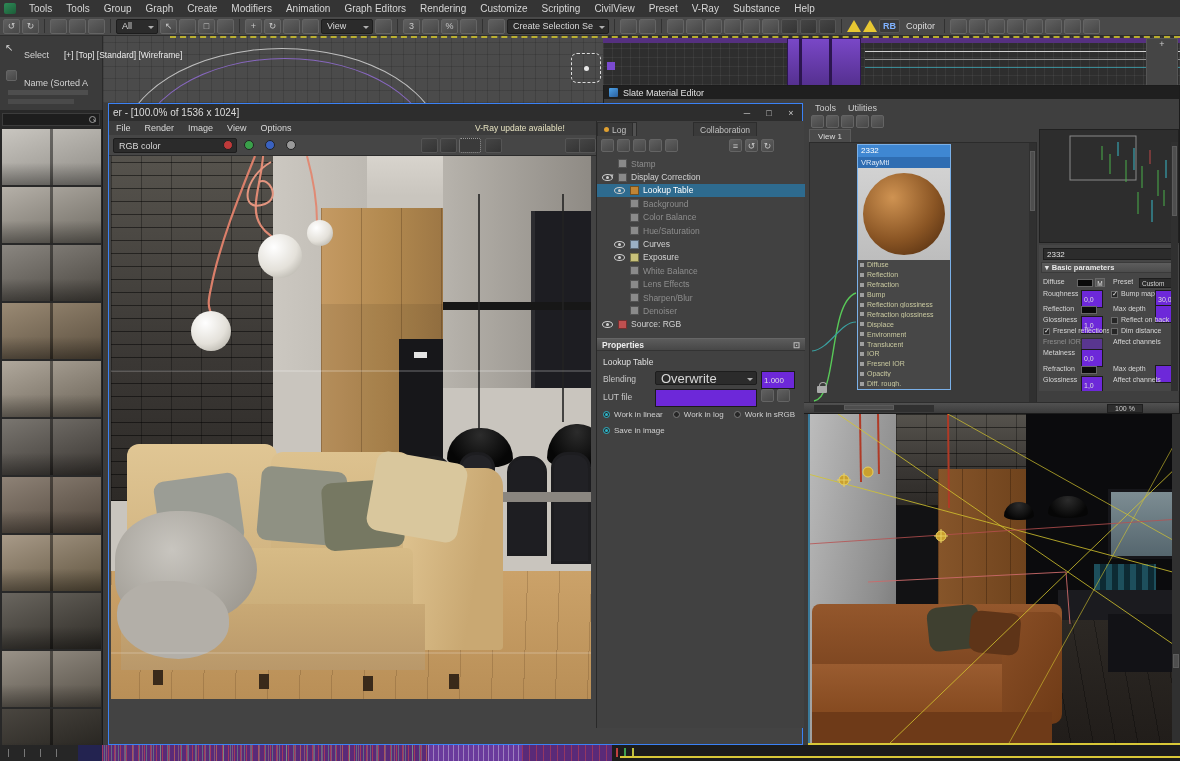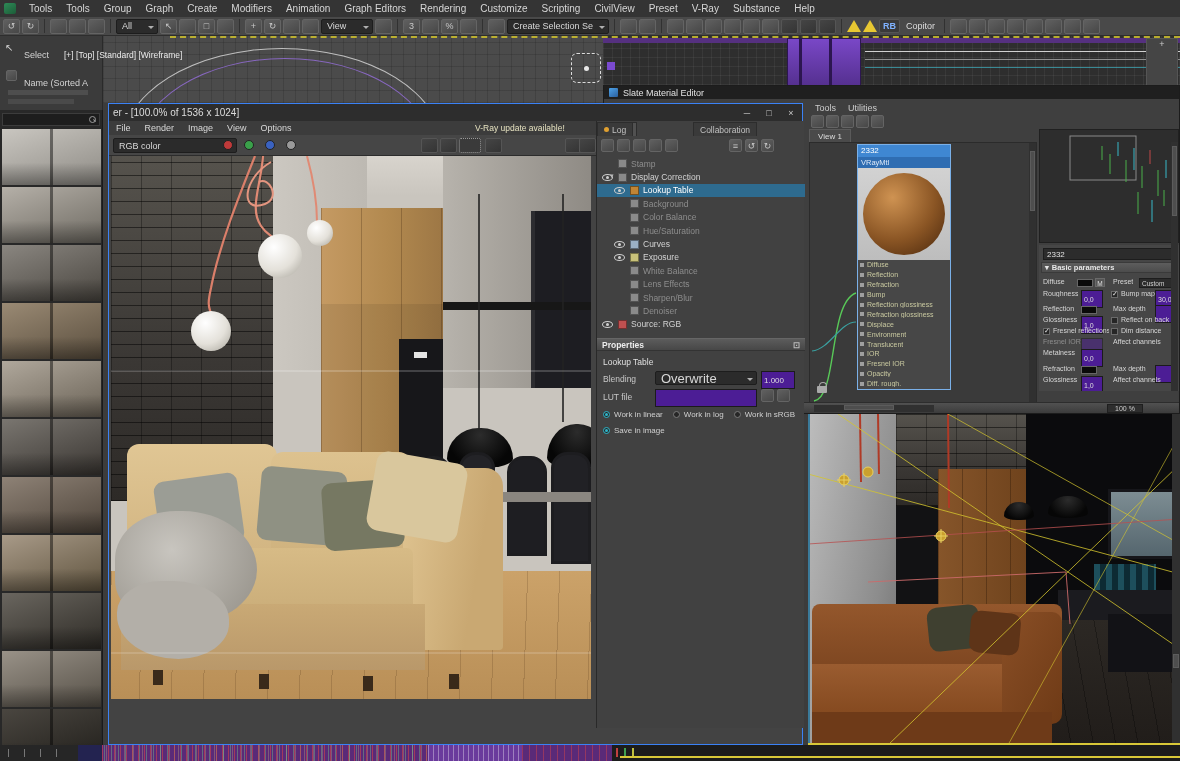--- a/index.html
+++ b/index.html
@@ -54,21 +54,21 @@
 #node{position:absolute;left:48px;top:2px;width:92px;height:244px;box-shadow:0 0 0 1px #7ab0e8;background:#474747}
 #nodeHead{height:12px;background:var(--accent-blue);color:#fff;font-size:8px;line-height:12px;padding-left:3px}
 #nodeSub{height:11px;background:#2f6db2;color:#dce8f8;font-size:7.5px;line-height:11px;padding-left:3px}
 #nodePrev{height:92px;background:linear-gradient(180deg,#d2d2d2,#bdbdbd);position:relative}
 #nodePrev .ball{position:absolute;inset:5px;border-radius:50%;background:radial-gradient(circle at 36% 30%,#cf9352,#8a5524 55%,#4e2a0e 95%)}
 .sock{height:9.9px;display:flex;align-items:center;gap:3px;padding-left:2px}
 .sock .sq{width:4px;height:4px;background:#9f9f9f;flex:0 0 auto}
 .sock span.lbl{font-size:7px;color:#c9c9a0;white-space:nowrap;overflow:hidden}
 #navg{position:absolute;left:435px;top:43px;width:140px;height:114px;background:#2d2d2d;border:1px solid #202020}
 #smeParams{position:absolute;left:435px;top:159px;width:140px;height:146px;background:#464646;overflow:hidden}
-.pfield{background:#4c1d95;border:1px solid #1b1b1b;color:#ddd;font-size:7px;height:10px;display:inline-flex;align-items:center;padding:8px 2px}
+.pfield{background:#6d28d9;border:1px solid #1b1b1b;color:#ddd;font-size:7px;height:10px;display:inline-flex;align-items:center;padding:8px 2px}
 .prow{position:absolute;left:0;width:140px;height:11px}
 .plbl{position:absolute;font-size:7px;color:#d6d6d6;white-space:nowrap;overflow:hidden}
 .plbl.dim{color:#8f8f8f}
 .swatch{position:absolute;width:16px;height:8px;background:#0a0a0a;border:1px solid #666}
 .mbtn{position:absolute;width:10px;height:9px;background:#565656;border:1px solid #6a6a6a;color:#ddd;font-size:6.5px;text-align:center;line-height:9px}
 .cb{position:absolute;width:7px;height:7px;background:#262626;border:1px solid #6a6a6a}
 .cb.on::before{content:"✓";position:absolute;left:0;top:-2px;font-size:7px;color:#e0e0e0}
 .pdd{position:absolute;background:#2b2b2b;border:1px solid #1d1d1d;color:#cfcfcf;font-size:6.5px;height:10px;display:flex;align-items:center;padding:0 8px 0 2px;overflow:hidden;white-space:nowrap}
 .pdd::after{content:"";position:absolute;right:1px;top:3px;border:2.5px solid transparent;border-top-color:#999}
 .rollout{position:absolute;left:2px;top:17px;width:136px;height:11px;background:linear-gradient(180deg,#5d5d5d,#4c4c4c);border:1px solid #3a3a3a;color:#e6e6e6;font-size:7.5px;font-weight:bold;display:flex;align-items:center;gap:3px;padding-left:3px}

